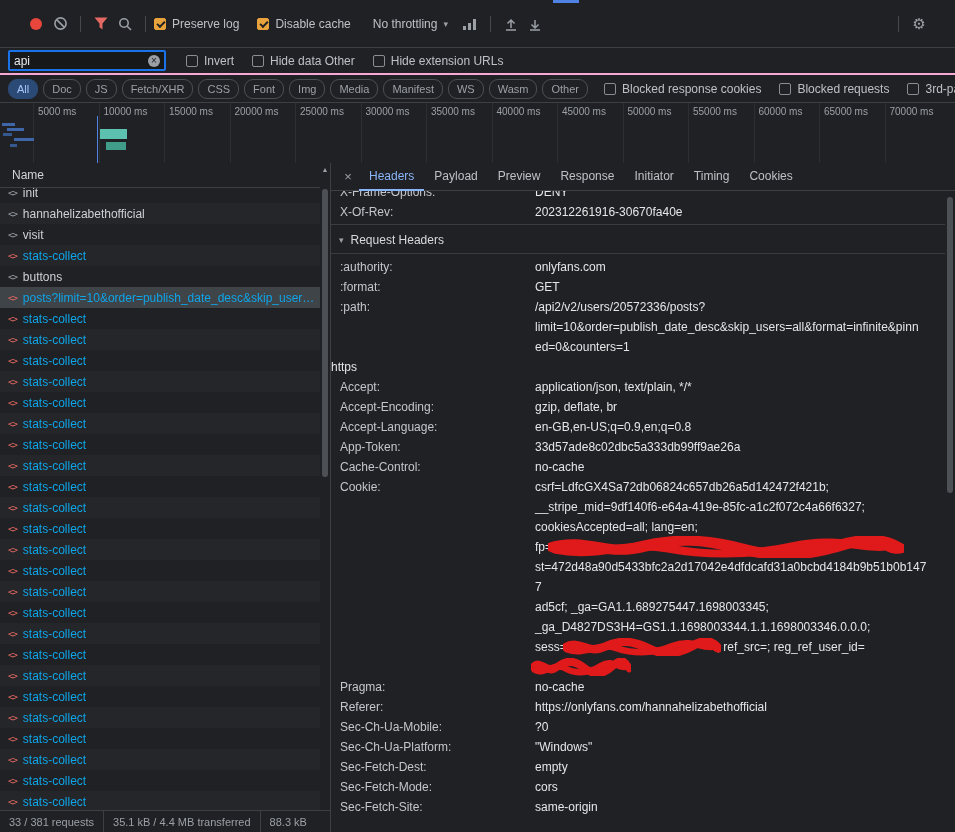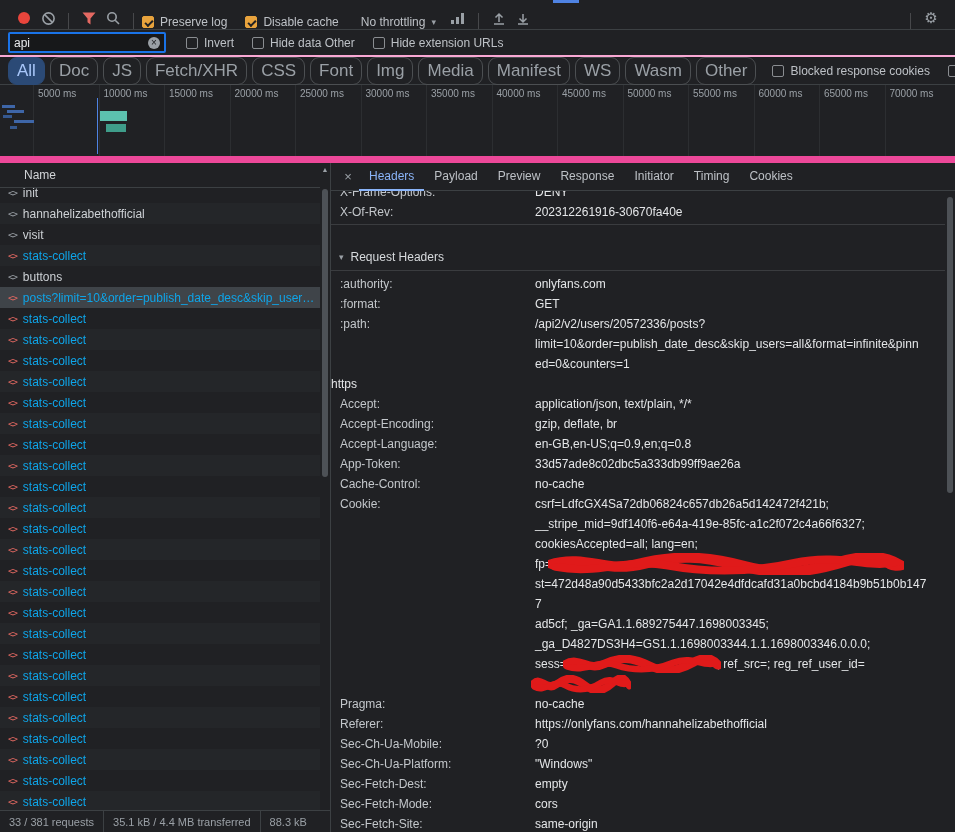--- a/index.html
+++ b/index.html
@@ -1,46 +1,46 @@
 <!DOCTYPE html>
 <html><head>
 <meta charset="utf-8">
 <style>
   html,body{margin:0;padding:0}
   body{width:955px;height:832px;background:#202124;font-family:"Liberation Sans",sans-serif;color:#e8eaed;overflow:hidden;position:relative;font-size:12px}
   .top-accent{position:absolute;left:553px;top:0;width:26px;height:3px;background:#4f83e3;z-index:5}
-  .toolbar{display:flex;align-items:flex-end;height:30px;border-bottom:1px solid #3c4043;padding:0 12px;box-sizing:border-box}
+  .toolbar{display:flex;align-items:center;height:48px;border-bottom:1px solid #3c4043;padding:0 24px;box-sizing:border-box}
   .tb-divider{width:1px;height:16px;background:#47484b;margin:0 8px;flex:none}
   .icon-btn{display:flex;align-items:center;justify-content:center;width:24px;height:22px;flex:none}
   .rec-dot{width:12px;height:12px;border-radius:50%;background:#e8453c}
   .cb{display:flex;align-items:center;margin-right:18px;cursor:default;flex:none}
   .cb .box{width:12px;height:12px;border:1px solid #8a8d91;border-radius:2px;margin-right:6px;position:relative;box-sizing:border-box;flex:none;background:transparent}
   .cb .box.checked{background:#e8a33d;border-color:#e8a33d}
   .cb .box.checked::after{content:'';position:absolute;left:1.5px;top:2.5px;width:6px;height:3px;border-left:2px solid #202124;border-bottom:2px solid #202124;transform:rotate(-45deg)}
   .cb-label{color:#bdc1c6;white-space:nowrap}
   .throttle{display:flex;align-items:center;color:#bdc1c6;margin:0 10px 0 4px;flex:none}
   .caret{font-size:9px;margin-left:6px;color:#9aa0a6}
   .gear{font-size:15px;color:#9aa0a6}
   .spacer{flex:1}
   .filter-row{display:flex;align-items:center;height:27px;border-bottom:2px solid #f9a8d4;padding:0 8px;box-sizing:border-box}
   .filter-input{display:flex;align-items:center;width:146px;height:17px;border:2px solid #1a73e8;border-radius:2px;background:#17181a;padding:0 4px;margin-right:20px;flex:none}
   .filter-input .val{flex:1;color:#e8eaed}
   .clear-x{width:12px;height:12px;border-radius:50%;background:#9aa0a6;color:#202124;font-size:10px;line-height:12px;text-align:center;flex:none}
   .types-row{display:flex;align-items:center;height:28px;border-bottom:1px solid #3c4043;padding:0 8px;box-sizing:border-box}
   .pills{display:flex;align-items:center;gap:5px;margin-right:16px}
-  .pill{padding:3px 8px;border-radius:9px;border:1px solid #4c4f52;color:#9aa0a6;font-size:17px;white-space:nowrap}
+  .pill{padding:3px 8px;border-radius:9px;border:1px solid #4c4f52;color:#9aa0a6;font-size:11px;white-space:nowrap}
   .pill.active{background:#2b4a76;border-color:#2b4a76;color:#a8c7fa}
   .timeline{position:relative;height:78px;border-bottom:7px solid #ec4899;overflow:hidden;display:flex;box-sizing:border-box}
   .tl-spacer{width:33px;flex:none}
   .tl-col{width:65.5px;flex:none;border-left:1px solid #2c2e31;box-sizing:border-box}
   .tl-col span{display:block;padding:3px 0 0 4px;font-size:10px;color:#9aa0a6;white-space:nowrap}
   .tl-bar{position:absolute}
   .main{position:absolute;top:163px;left:0;right:0;bottom:0;display:flex}
   .left-pane{width:331px;flex:none;border-right:1px solid #3c4043;position:relative;box-sizing:border-box;background:#202124}
-  .name-header{height:25px;border-bottom:1px solid #3c4043;display:flex;align-items:center;padding-left:24px;color:#d2d5d8;box-sizing:border-box}
+  .name-header{height:25px;border-bottom:1px solid #3c4043;display:flex;align-items:center;padding-left:12px;color:#d2d5d8;box-sizing:border-box}
   .request-list{position:absolute;top:25px;left:0;right:10px;bottom:22px;overflow:hidden}
   .req-row{height:21px;display:flex;align-items:center;padding-left:8px;white-space:nowrap;overflow:hidden}
   .req-row:nth-child(even){background:#242629}
   .req-row.selected{background:#3f4449}
   .req-icon{font-family:"DejaVu Sans Mono",monospace;font-size:9px;margin-right:6px;color:#9aa0a6;letter-spacing:-1px;flex:none}
   .req-row.blocked .req-icon{color:#e46962}
   .req-label{color:#cdd1d5;overflow:hidden;text-overflow:ellipsis}
   .req-row.blocked .req-label{color:#0ea5e9}
   .req-row.clipped{margin-top:-6px}
   .sbar{position:absolute;width:10px;background:#202124}
@@ -55,21 +55,21 @@
   .seg:last-child{border-right:none}
   .right-pane{flex:1;position:relative;overflow:hidden;background:#202124}
   .tabbar{height:28px;border-bottom:1px solid #3c4043;display:flex;align-items:center;padding-left:6px;box-sizing:border-box}
   .tab-close{width:22px;text-align:center;color:#9aa0a6;font-size:13px;flex:none}
   .tabs-wrap{display:flex;height:28px}
   .tab{padding:0 10px;height:28px;line-height:27px;color:#bdc1c6;box-sizing:border-box;white-space:nowrap}
   .tab.active{color:#8ab4f8;border-bottom:2px solid #8ab4f8}
   .headers-scroll{position:absolute;top:28px;left:0;right:10px;bottom:0;overflow:hidden}
   .headers-rows{margin-top:-9px}
   .hrow{display:flex;line-height:20px}
-  .hrow.divider-after{border-bottom:1px solid #3a3c3f;padding-bottom:2px;margin-bottom:19px}
+  .hrow.divider-after{border-bottom:1px solid #3a3c3f;padding-bottom:2px;margin-bottom:2px}
   .hname{width:195px;flex:none;padding-left:9px;color:#c3c7cb}
   .hval{flex:1;color:#e4e6e8;word-break:break-all;padding-right:14px}
   .section-head{height:26px;display:flex;align-items:center;border-bottom:1px solid #3a3c3f;margin-bottom:3px;padding-left:8px;color:#d7dadd}
   .section-head .tri{color:#9aa0a6;font-size:9px;margin-right:7px}
   .redact{display:inline-block;height:14px;vertical-align:-3px;position:relative}
   .redact svg{position:absolute;left:-4px;top:-2px;width:calc(100% + 8px);height:18px}
   .redact.big svg{top:-4px;height:22px}
 </style>
 </head>
 <body>

